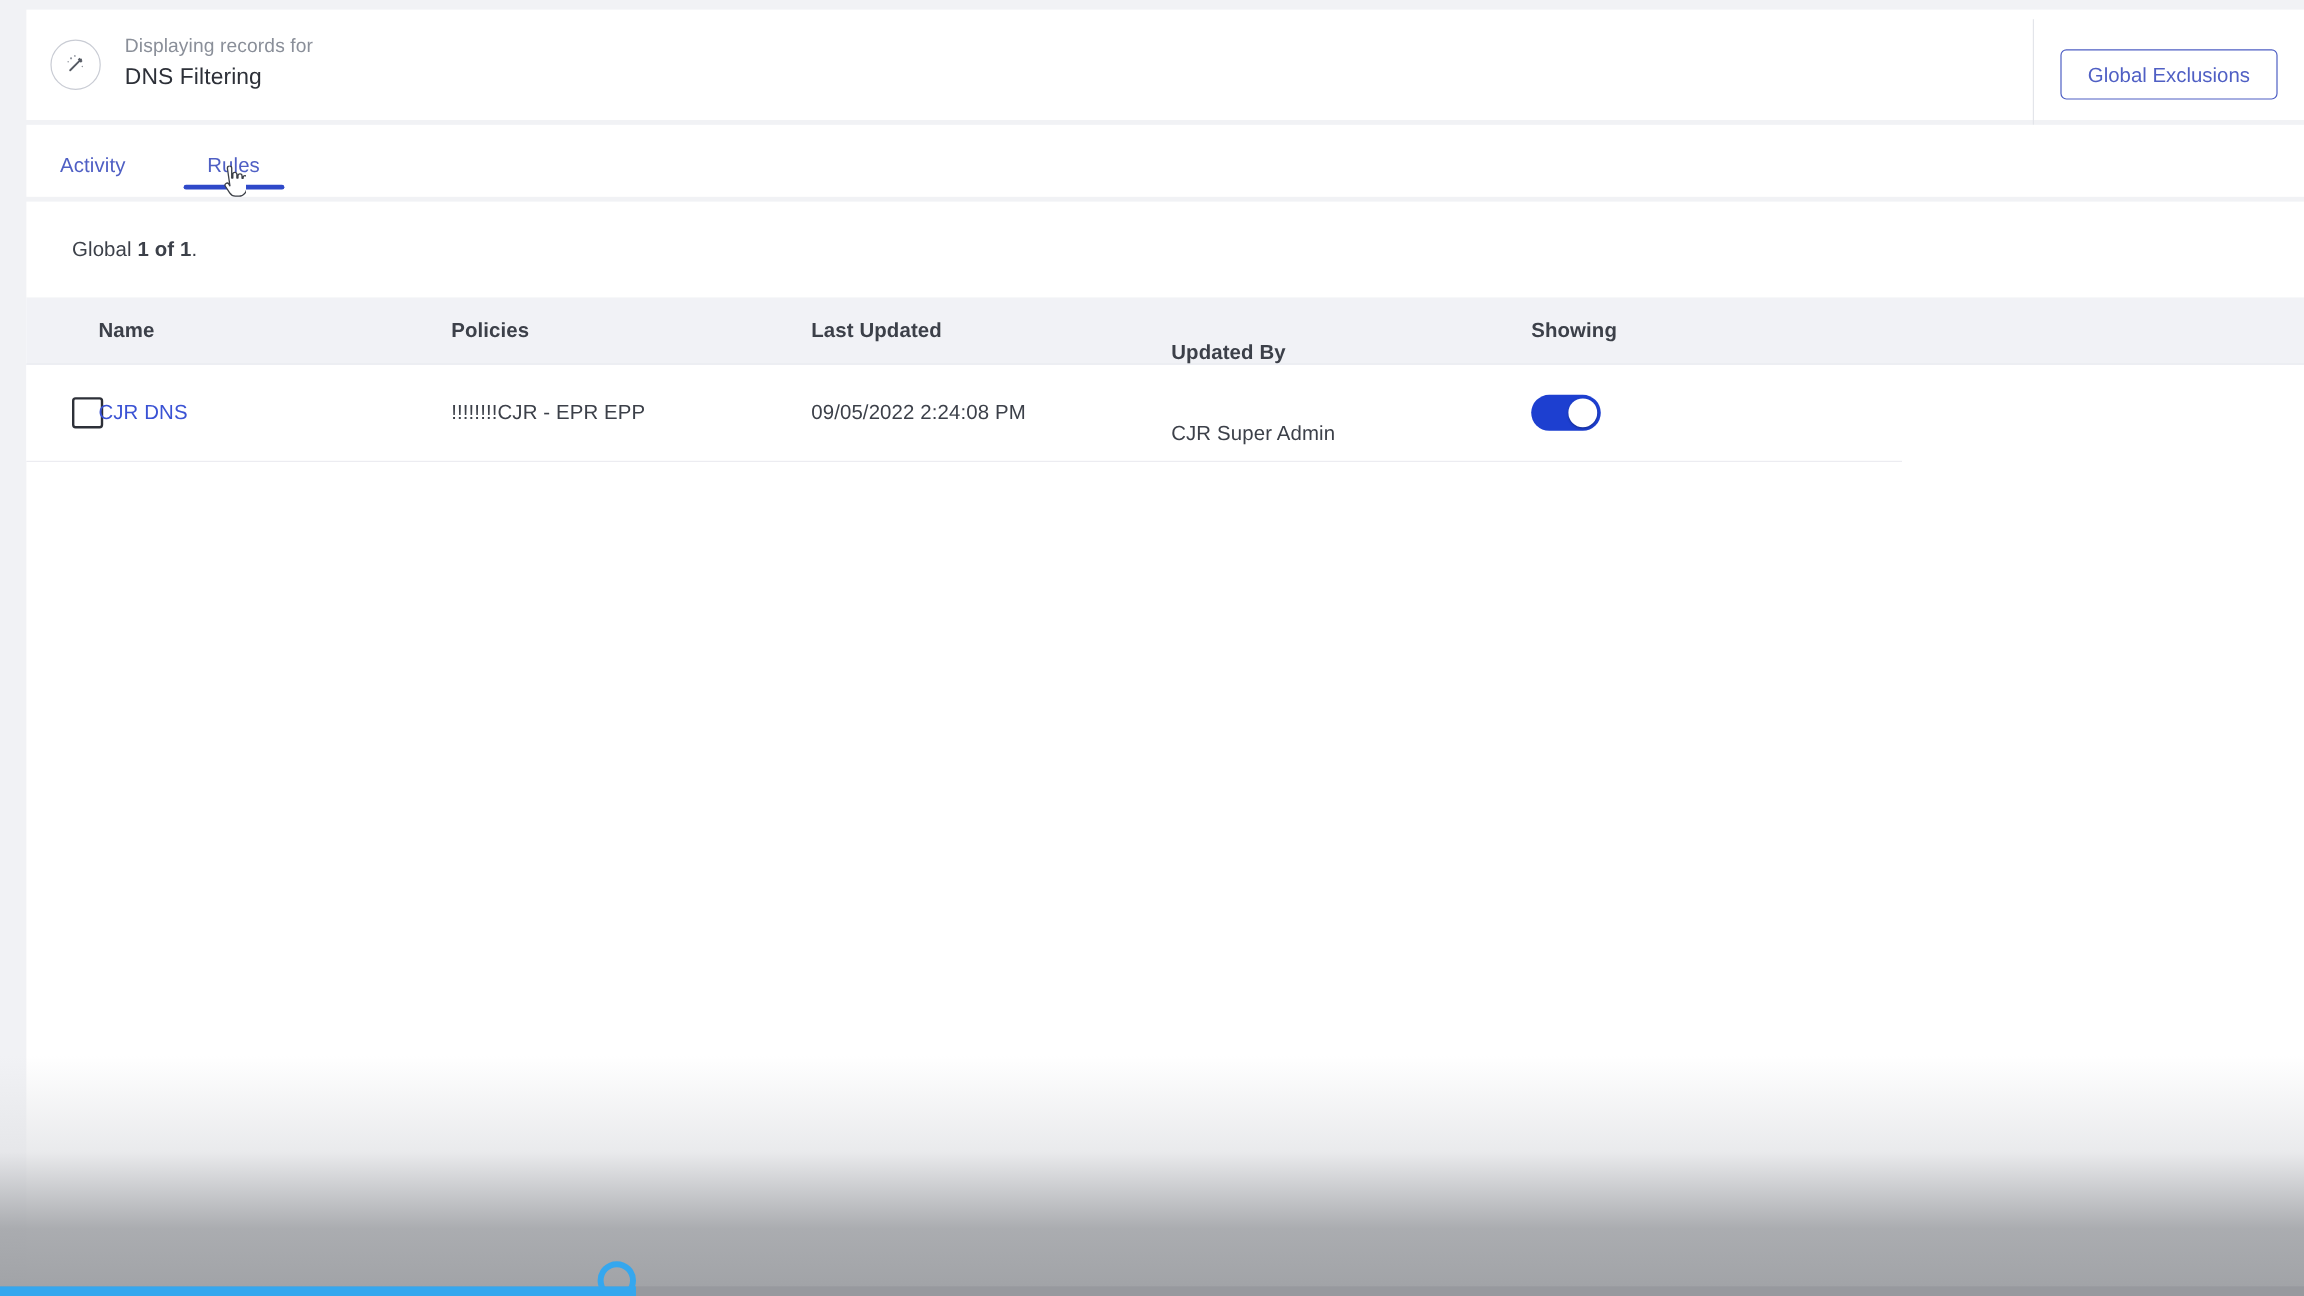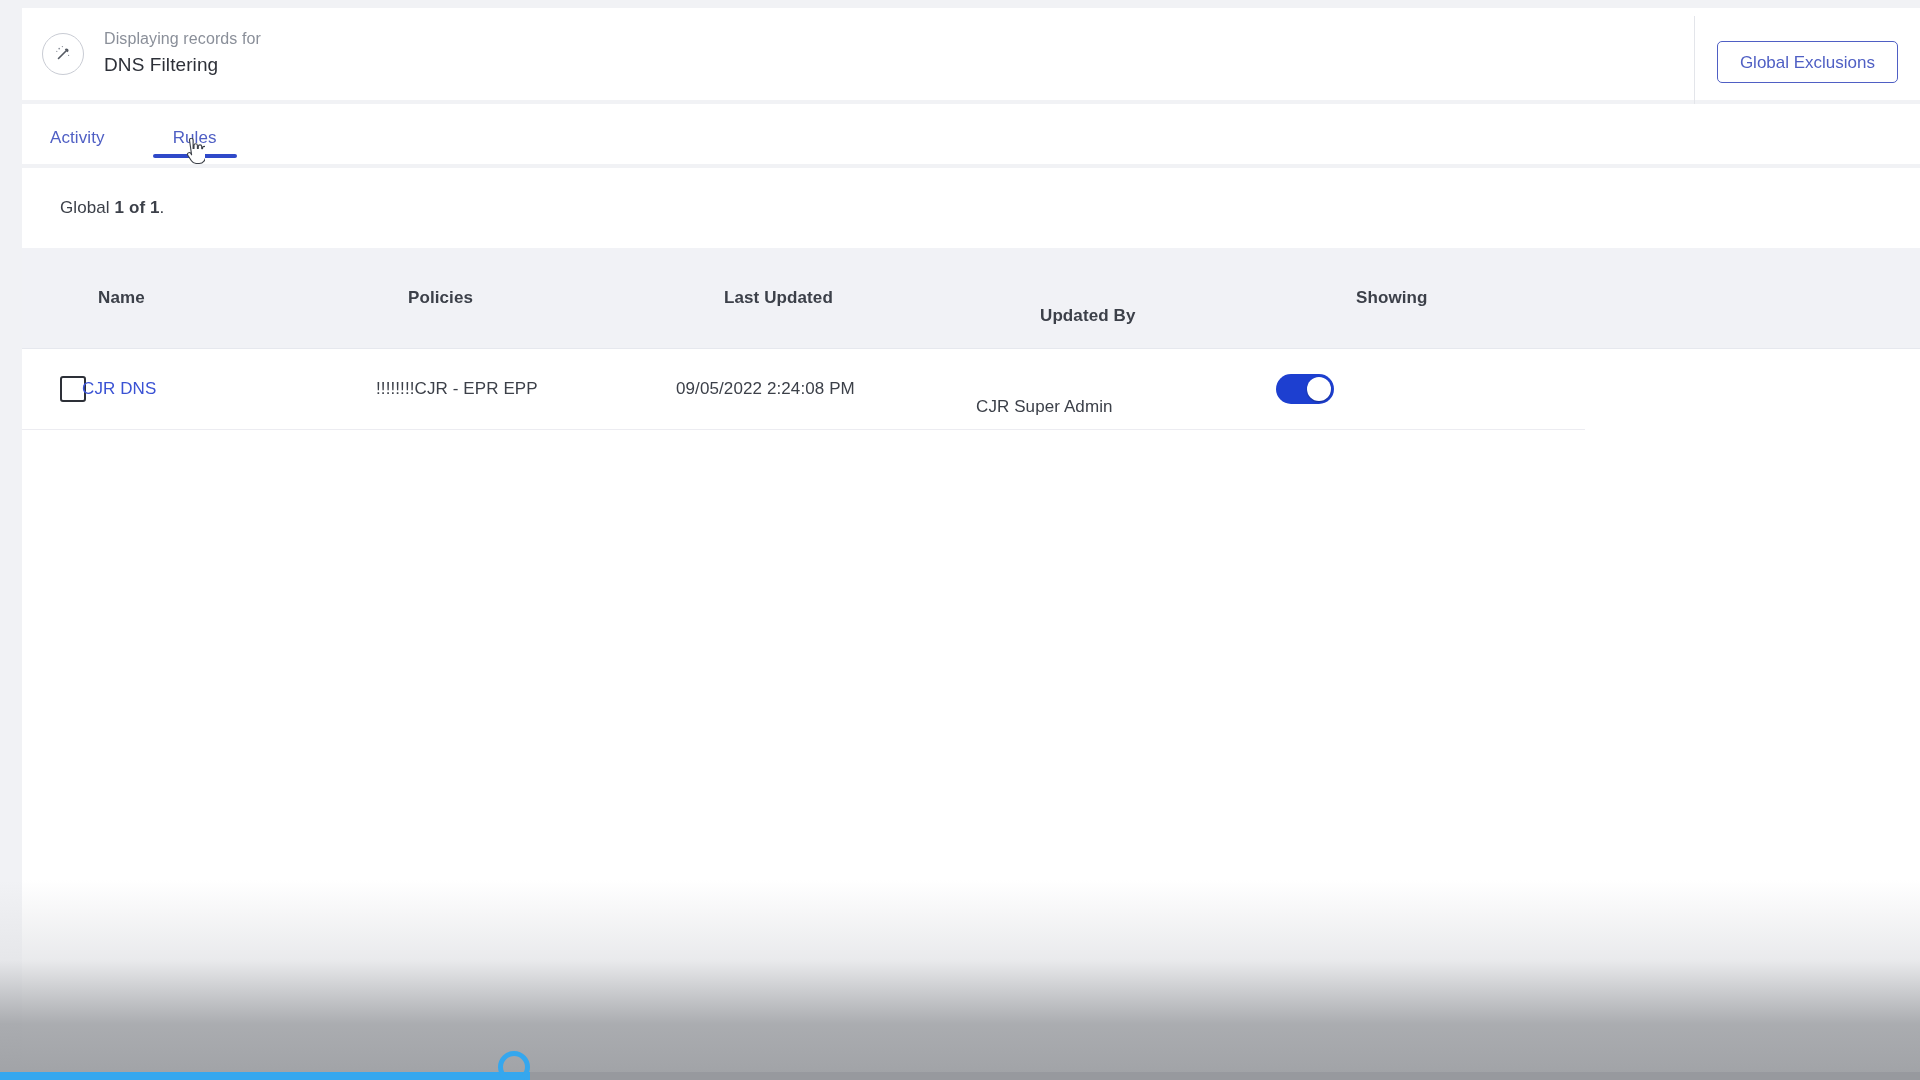--- a/index.html
+++ b/index.html
@@ -183,26 +183,25 @@
   
   .table-wrap {
     position: absolute;
     left: 22px;
     top: 248px;
     width: 1898px;
     bottom: 0;
     background: #ffffff;
   }
   .thead {
-    height: 101px;
+    height: 56px;
     background: #f1f2f6;
     display: flex;
     align-items: center;
     border-bottom: 1px solid #e6e8ee;
-    gap: 16px;
   }
   .trow {
     height: 80px;
     display: flex;
     align-items: center;
     background: #ffffff;
   }
   .trow-divider {
     height: 1px;
     width: 1563px;

